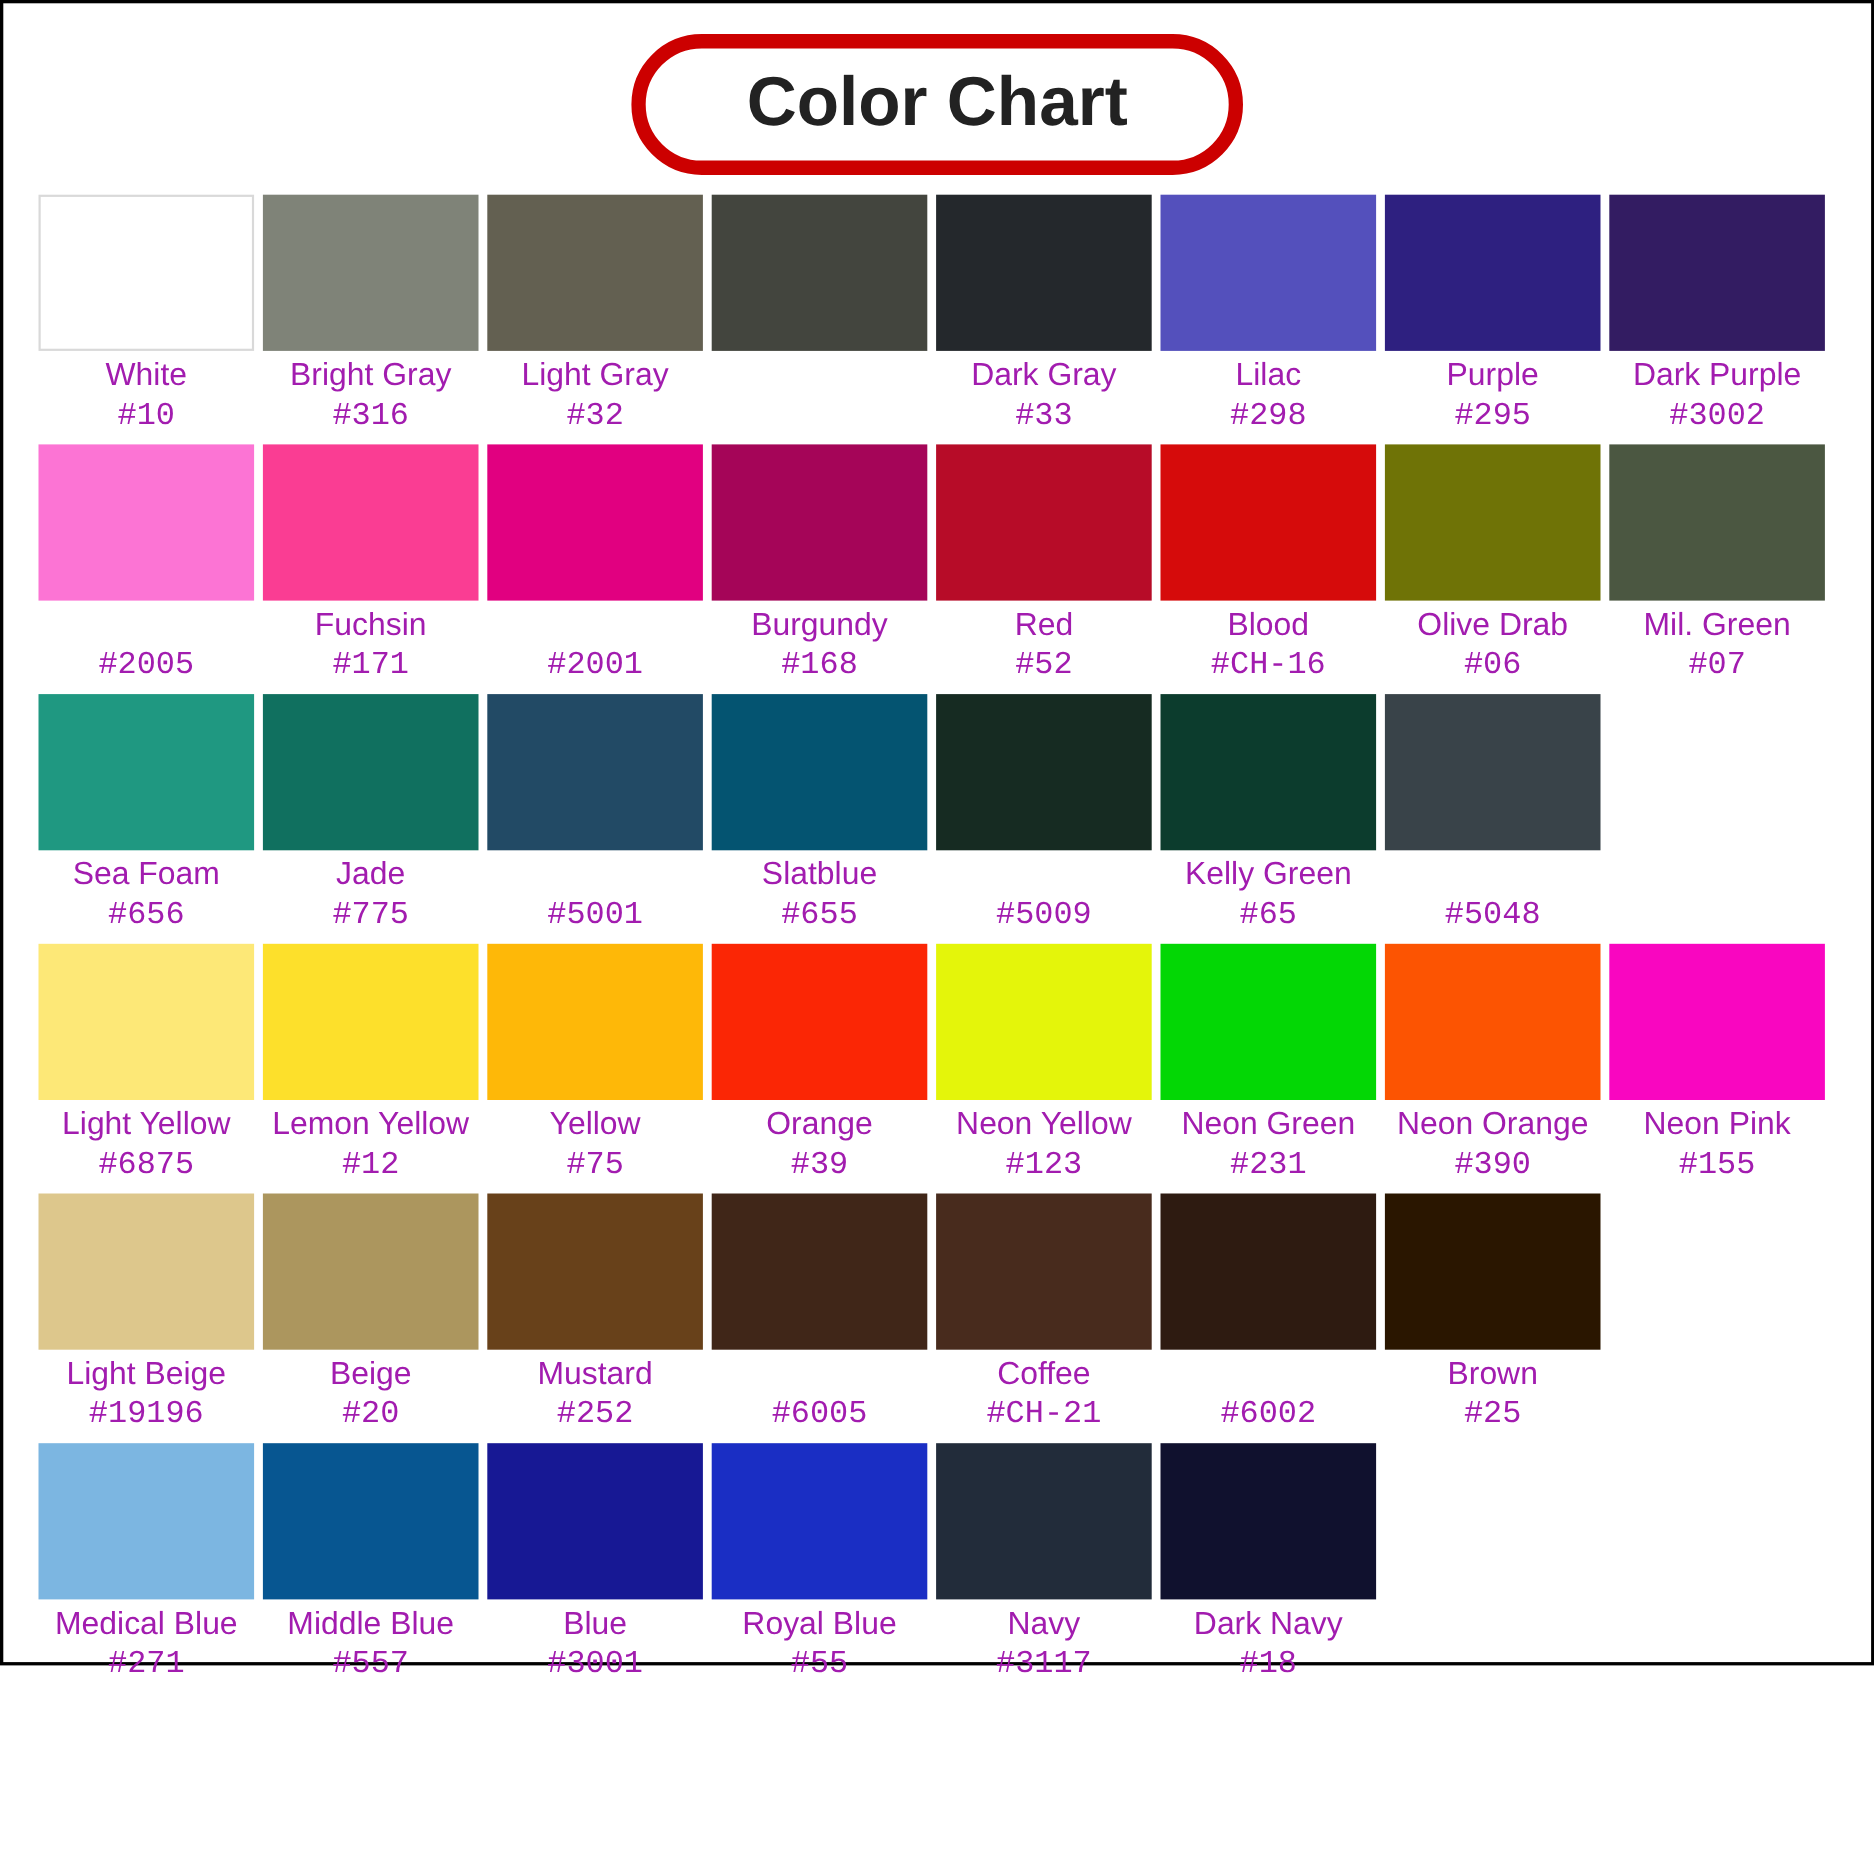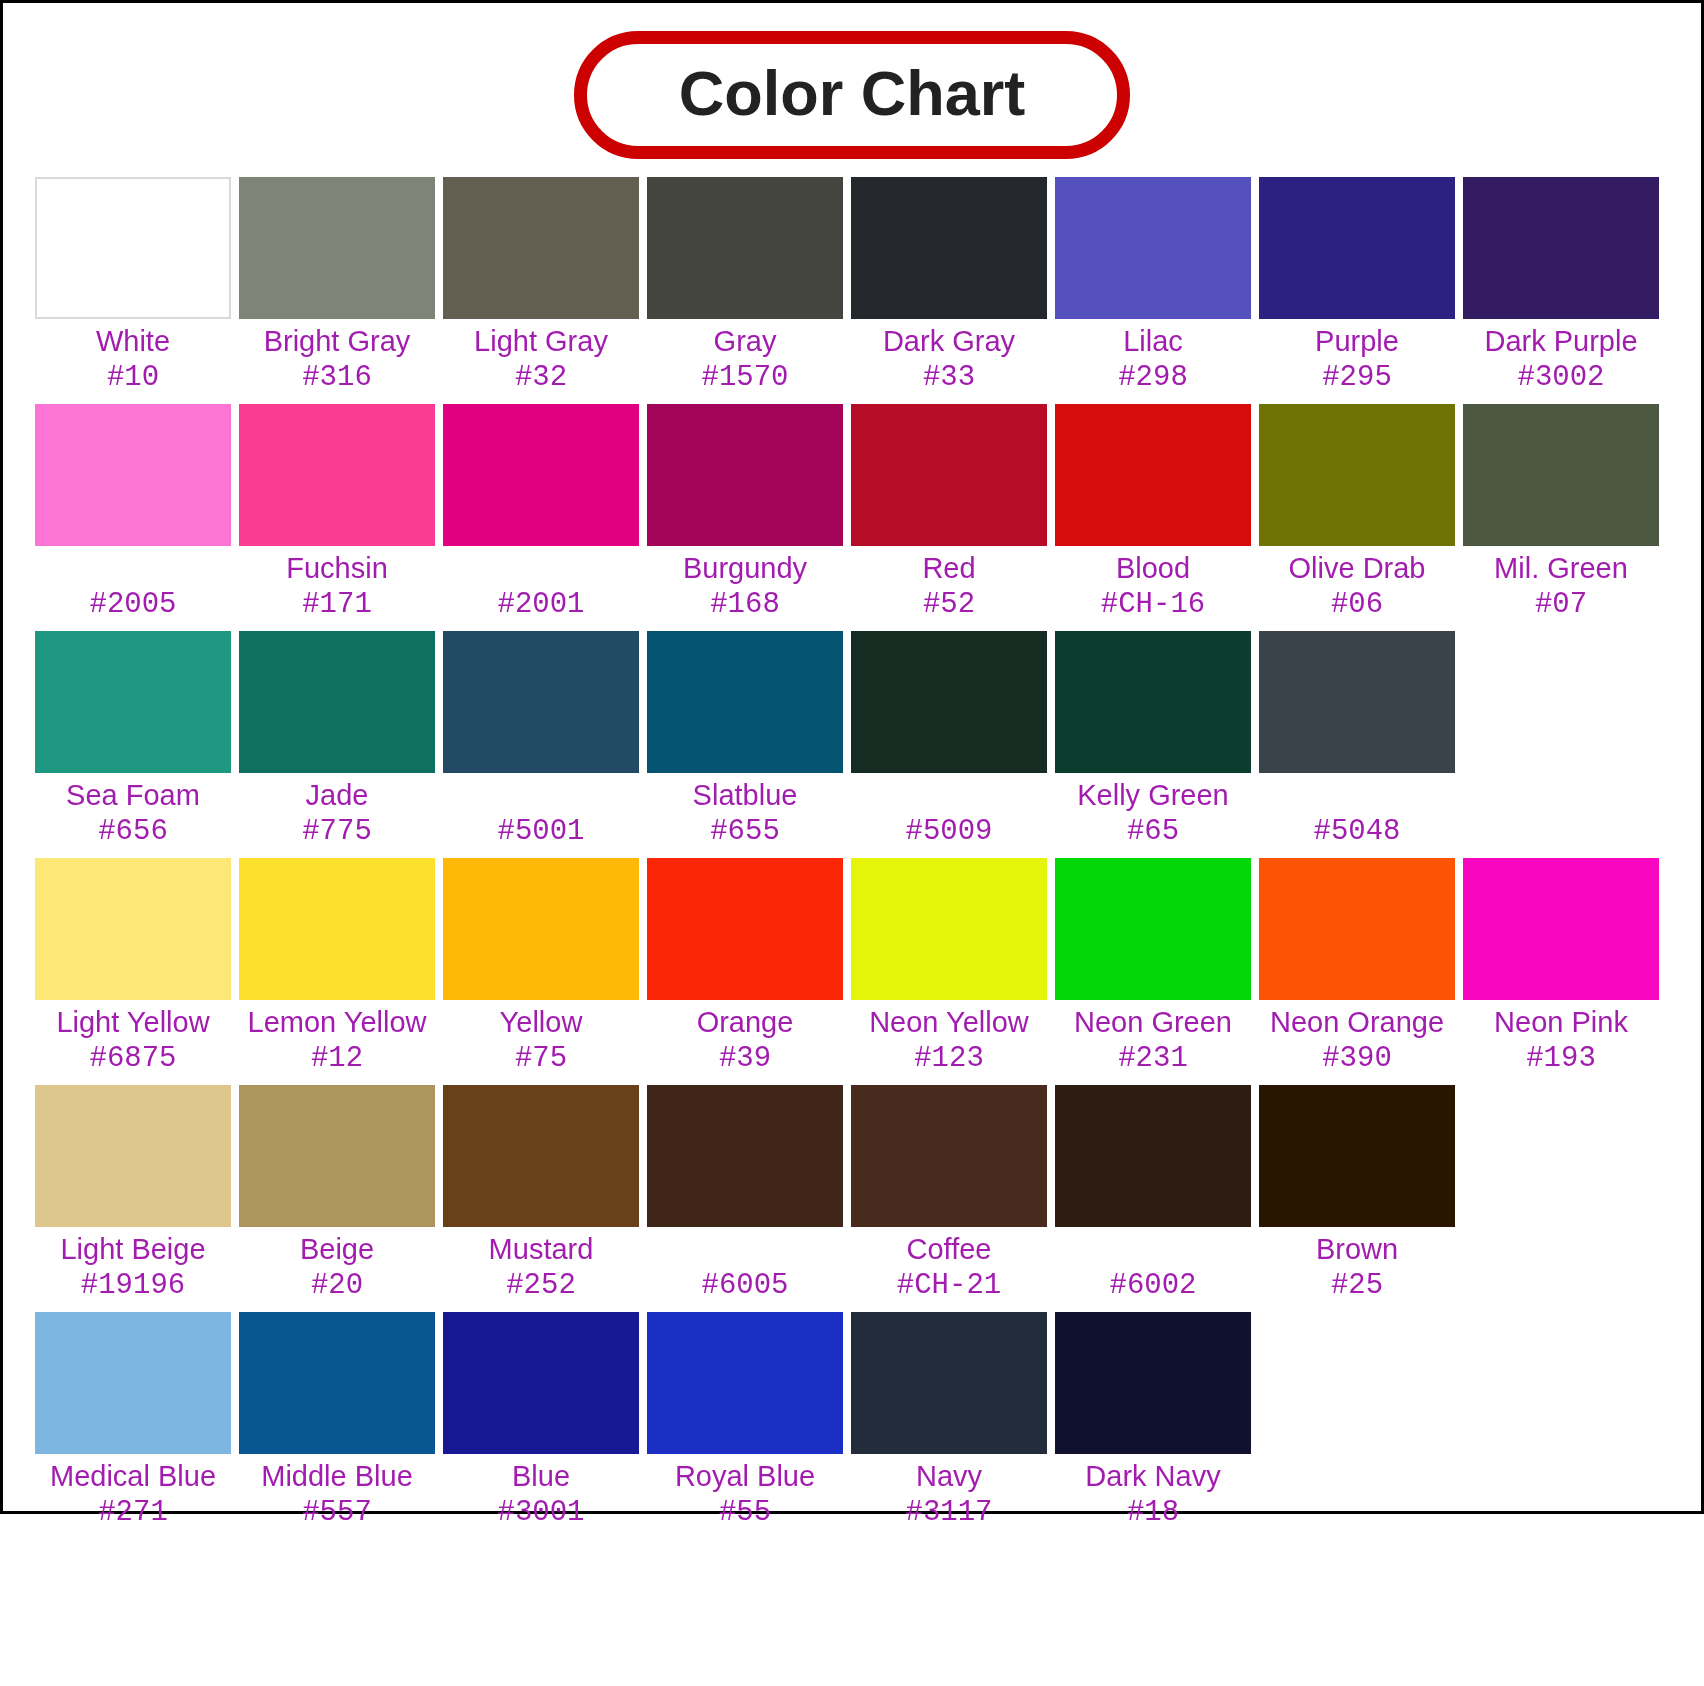--- a/index.html
+++ b/index.html
@@ -109,24 +109,20 @@
         </div>
         <div class="cell">
           <div class="chip" style="background: rgb(99, 96, 81);"></div>
           <div class="caption">
             <span class="nm">Light Gray</span>
             <span class="cd">#32</span>
           </div>
         </div>
         <div class="cell">
           <div class="chip" style="background: rgb(67, 69, 62);"></div>
-          <div class="caption">
-            <span class="nm">Gray</span>
-            <span class="cd">#1570</span>
-          </div>
         </div>
         <div class="cell">
           <div class="chip" style="background: rgb(36, 40, 44);"></div>
           <div class="caption">
             <span class="nm">Dark Gray</span>
             <span class="cd">#33</span>
           </div>
         </div>
         <div class="cell">
           <div class="chip" style="background: rgb(84, 80, 188);"></div>
@@ -306,21 +302,21 @@
           <div class="chip" style="background: rgb(252, 84, 2);"></div>
           <div class="caption">
             <span class="nm">Neon Orange</span>
             <span class="cd">#390</span>
           </div>
         </div>
         <div class="cell">
           <div class="chip" style="background: rgb(249, 6, 192);"></div>
           <div class="caption">
             <span class="nm">Neon Pink</span>
-            <span class="cd">#193</span>
+            <span class="cd">#155</span>
           </div>
         </div>
       </div>
       <div class="swatch-row">
         <div class="cell">
           <div class="chip" style="background: rgb(221, 199, 140);"></div>
           <div class="caption">
             <span class="nm">Light Beige</span>
             <span class="cd">#19196</span>
           </div>

